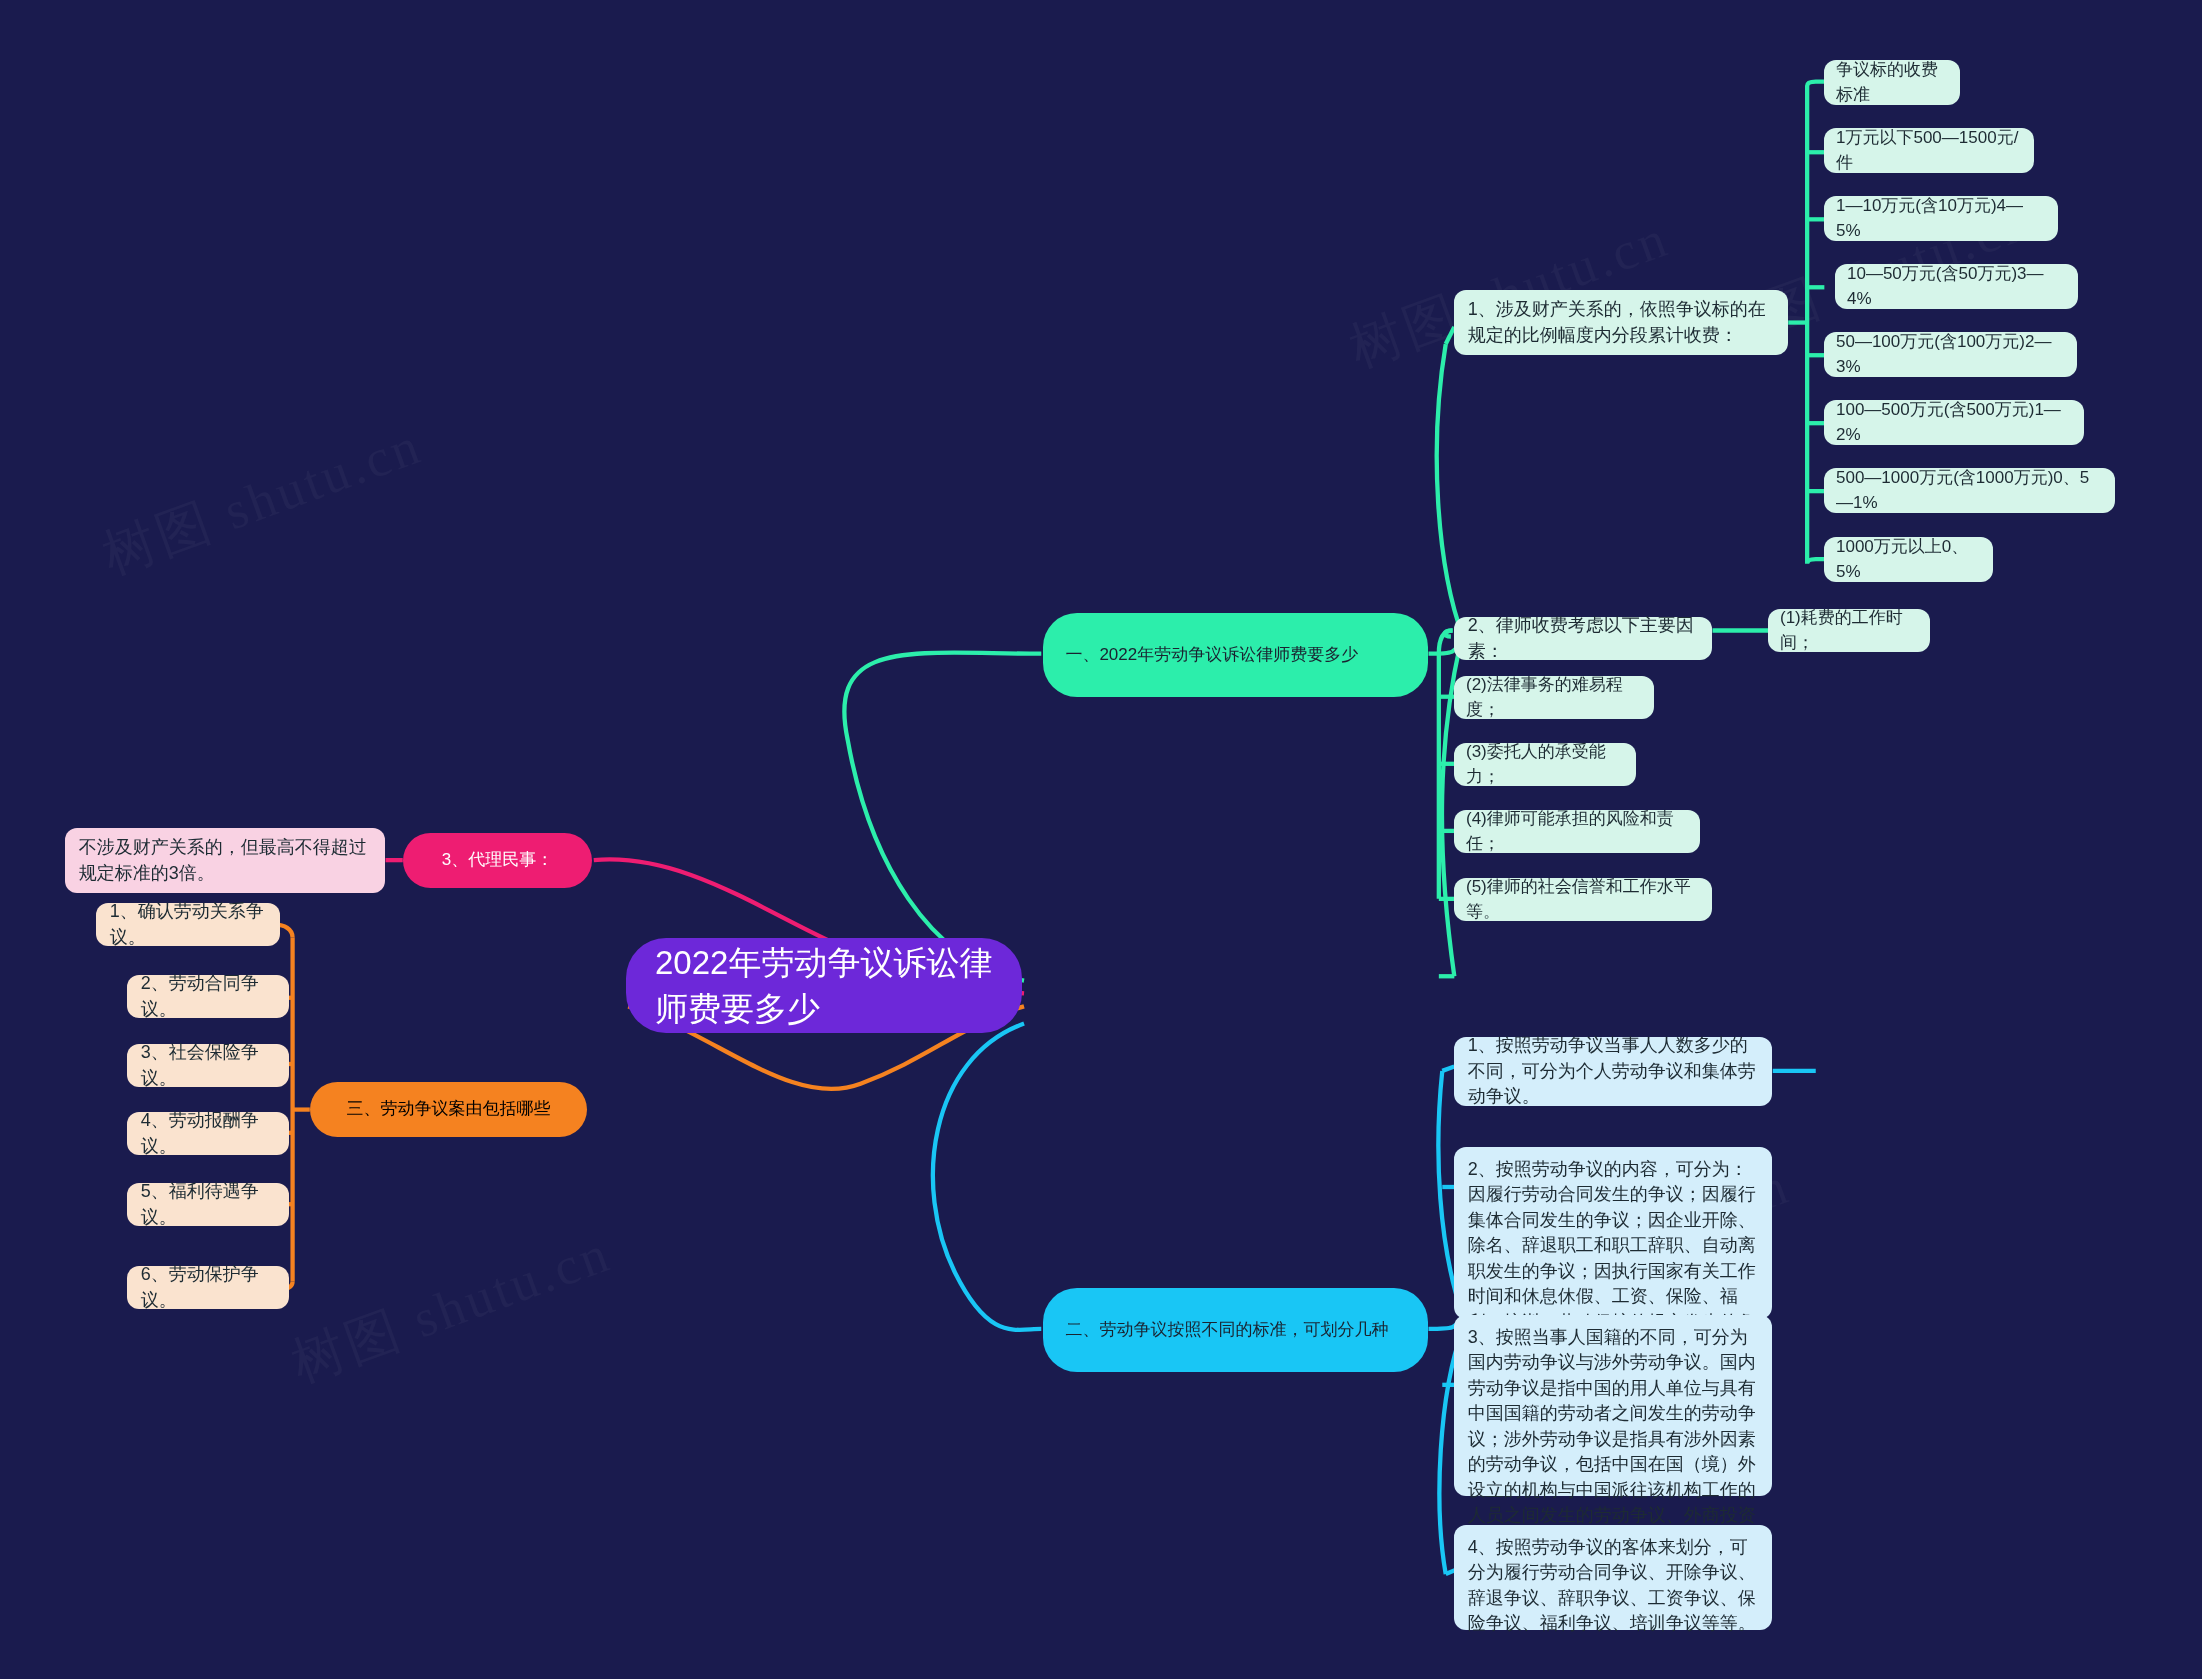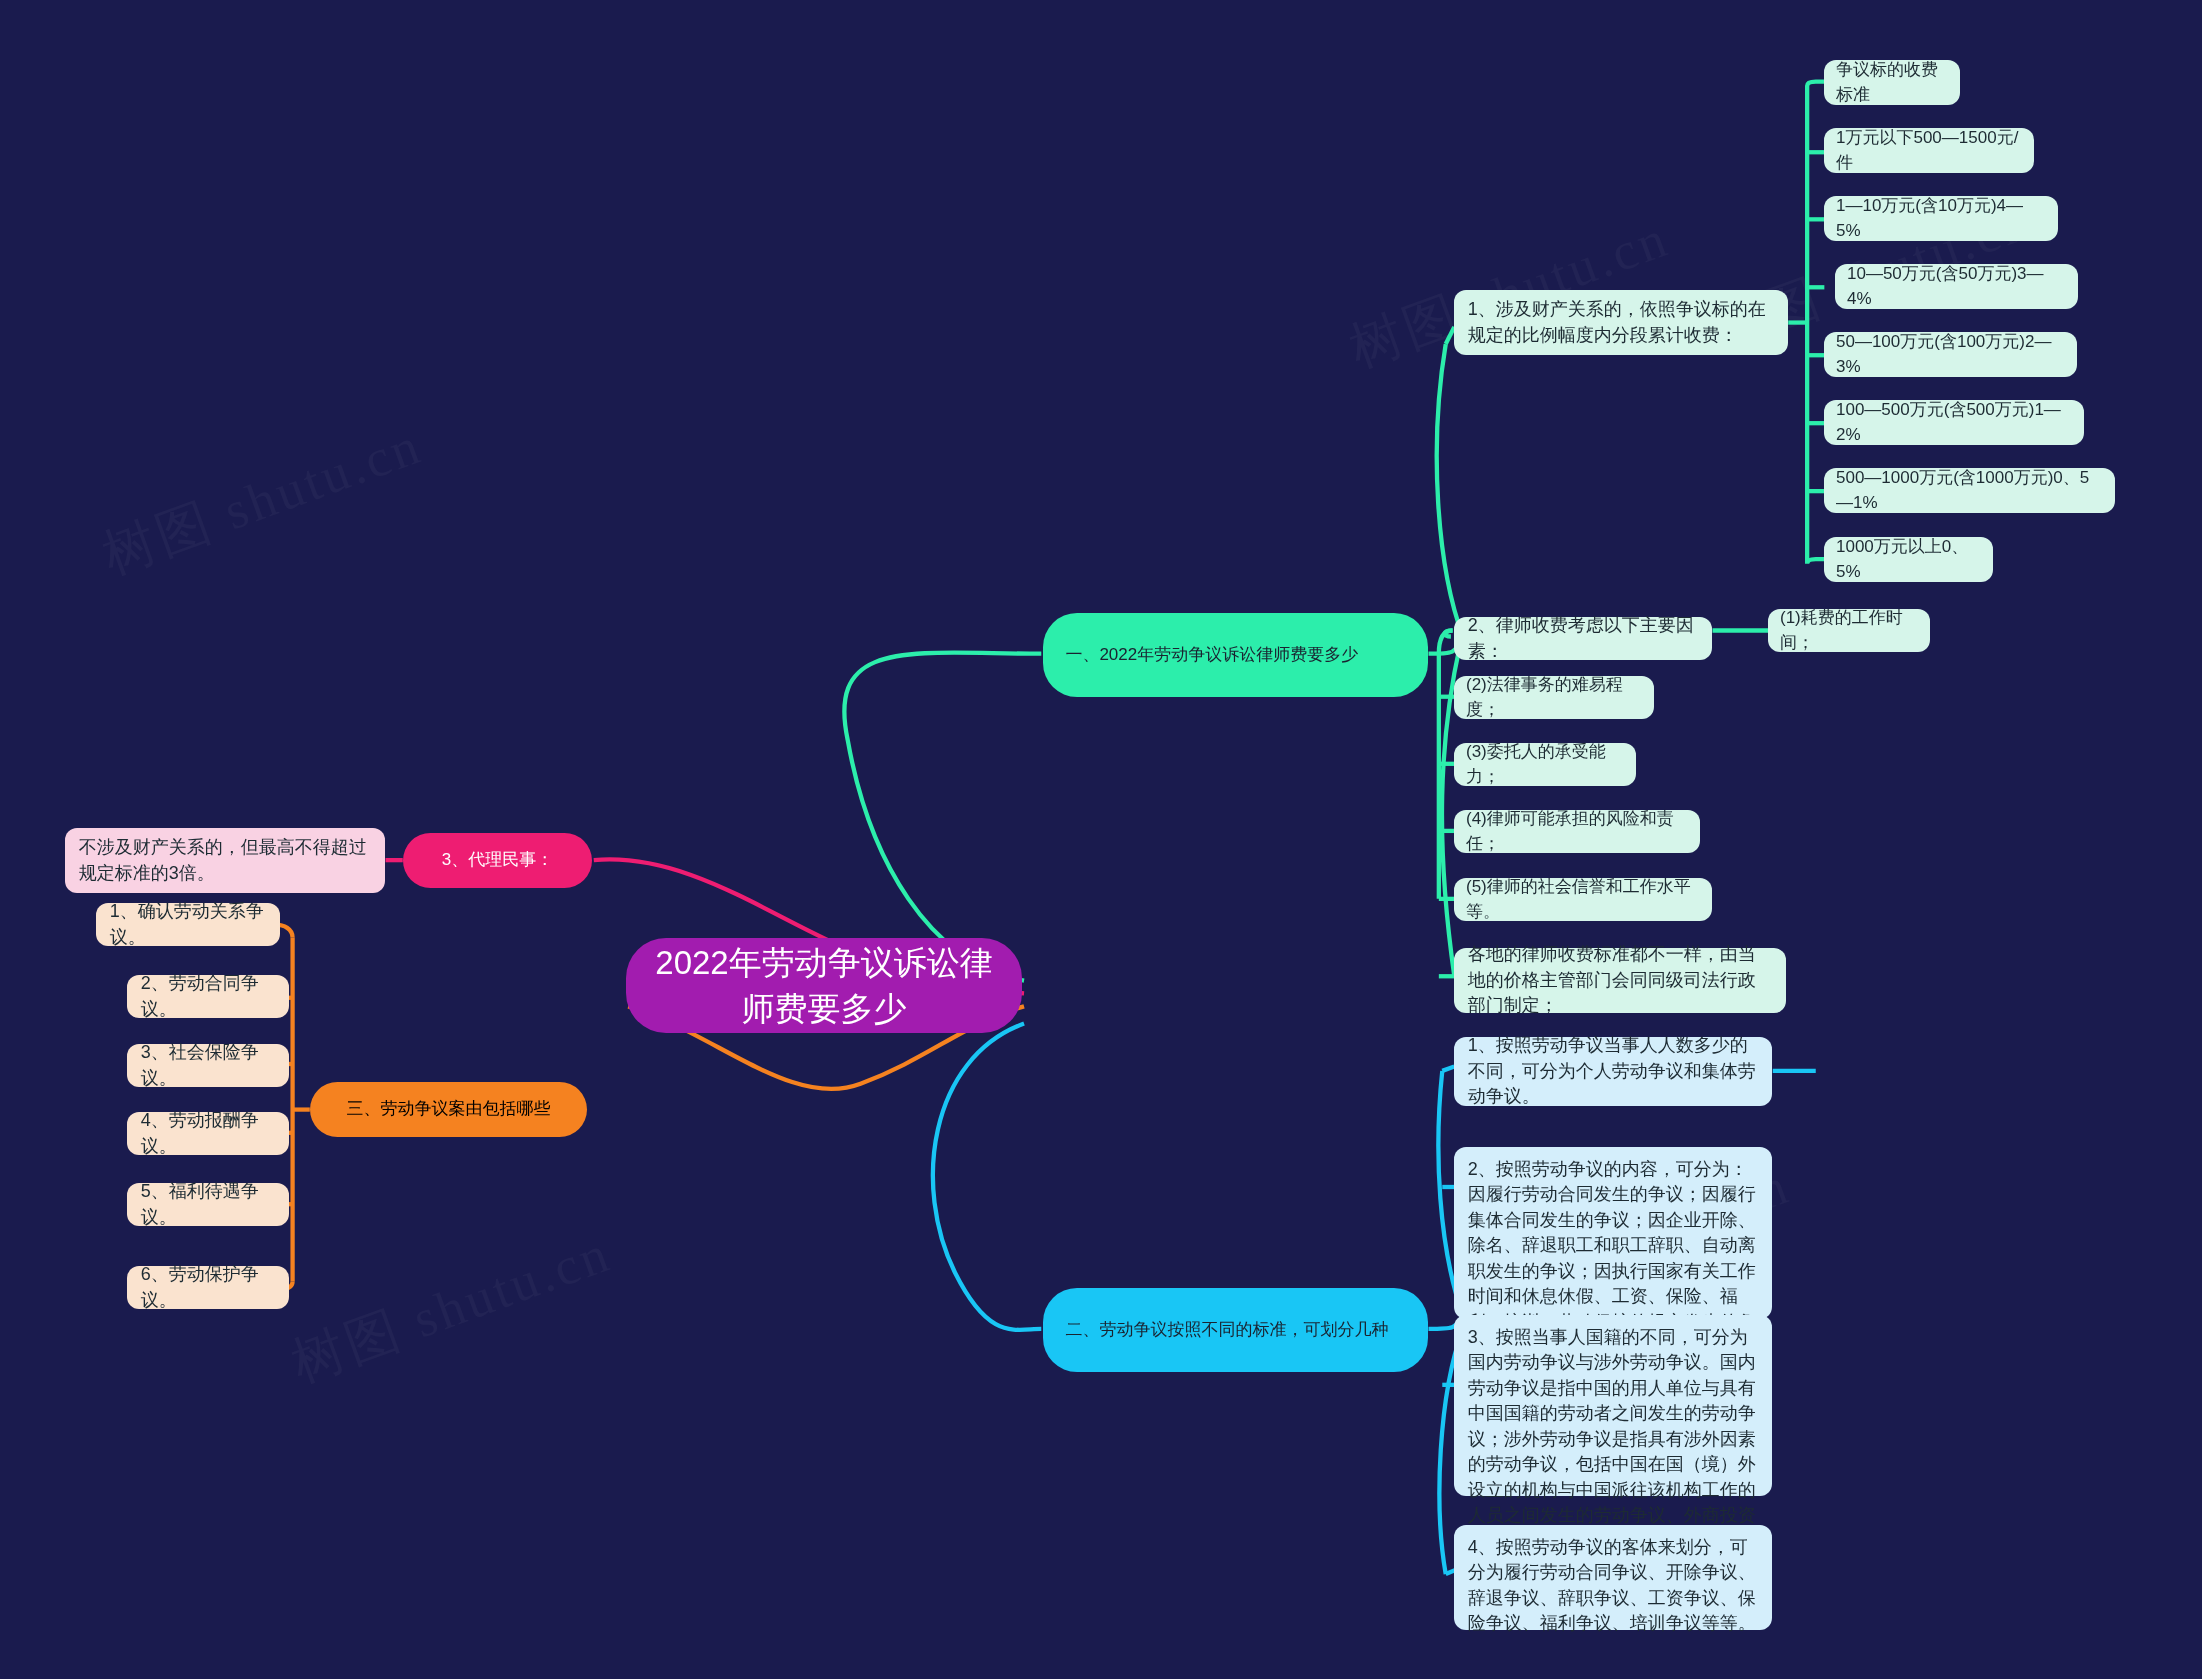--- a/index.html
+++ b/index.html
@@ -40,27 +40,27 @@
     position: absolute;
     box-sizing: border-box;
     display: flex;
     align-items: center;
     line-height: 1.42;
     white-space: pre-wrap;
     word-break: break-all;
   }
   
   .root {
-    background: #a21caf;
+    background: #6d28d9;
     color: #ffffff;
     border-radius: 40px;
     font-size: 33px;
     padding: 15.5px 29px;
     justify-content: center;
-    text-align: center;
+    text-align: left;
     line-height: 1.38;
   }
   
   .branch {
     border-radius: 34px;
     font-size: 17px;
     padding: 12px 22.4px;
     color: #1a2330;
   }
   .branch.green  { background: #2ceeab; }
@@ -175,21 +175,20 @@
   <div class="node leaf mint tiny" style="left:1824px; top:468px; width:291px; height:45px;">500—1000万元(含1000万元)0、5—1%</div>
   <div class="node leaf mint tiny" style="left:1824px; top:537px; width:169px; height:45px;">1000万元以上0、5%</div>
 
   <div class="node leaf mint" style="left:1454px; top:609px; width:258px; height:43px;margin-top:8px;">2、律师收费考虑以下主要因素：</div>
   <div class="node leaf mint tiny" style="left:1768px; top:609px; width:162px; height:43px;">(1)耗费的工作时间；</div>
   <div class="node leaf mint tiny" style="left:1454px; top:676px; width:200px; height:43px;">(2)法律事务的难易程度；</div>
   <div class="node leaf mint tiny" style="left:1454px; top:743px; width:182px; height:43px;">(3)委托人的承受能力；</div>
   <div class="node leaf mint tiny" style="left:1454px; top:810px; width:246px; height:43px;">(4)律师可能承担的风险和责任；</div>
   <div class="node leaf mint tiny" style="left:1454px; top:878px; width:258px; height:43px;">(5)律师的社会信誉和工作水平等。</div>
 
-  <div class="node leaf mint" style="left:1454px; top:948px; width:332px; height:65px;">各地的律师收费标准都不一样，由当地的价格主管部门会同同级司法行政部门制定；</div>
 
   <div class="node leaf sky" style="left:1454px; top:1037px; width:318px; height:69px;">1、按照劳动争议当事人人数多少的不同，可分为个人劳动争议和集体劳动争议。</div>
 
   <div class="node leaf sky" style="left:1454px; top:1147px; width:318px; height:172px; align-items:flex-start;">2、按照劳动争议的内容，可分为：因履行劳动合同发生的争议；因履行集体合同发生的争议；因企业开除、除名、辞退职工和职工辞职、自动离职发生的争议；因执行国家有关工作时间和休息休假、工资、保险、福利、培训、劳动保护的规定发生的争议等。</div>
 
   <div class="node leaf sky" style="left:1454px; top:1315px; width:318px; height:181px; align-items:flex-start;">3、按照当事人国籍的不同，可分为国内劳动争议与涉外劳动争议。国内劳动争议是指中国的用人单位与具有中国国籍的劳动者之间发生的劳动争议；涉外劳动争议是指具有涉外因素的劳动争议，包括中国在国（境）外设立的机构与中国派往该机构工作的人员之间发生的劳动争议、外商投资企业的用人单位与劳动者之间发生的劳动争议。</div>
 
   <div class="node leaf sky" style="left:1454px; top:1525px; width:318px; height:105px; align-items:flex-start;">4、按照劳动争议的客体来划分，可分为履行劳动合同争议、开除争议、辞退争议、辞职争议、工资争议、保险争议、福利争议、培训争议等等。</div>
 
   <div class="node leaf cream" style="left:96px; top:903px; width:184px; height:43px;">1、确认劳动关系争议。</div>

